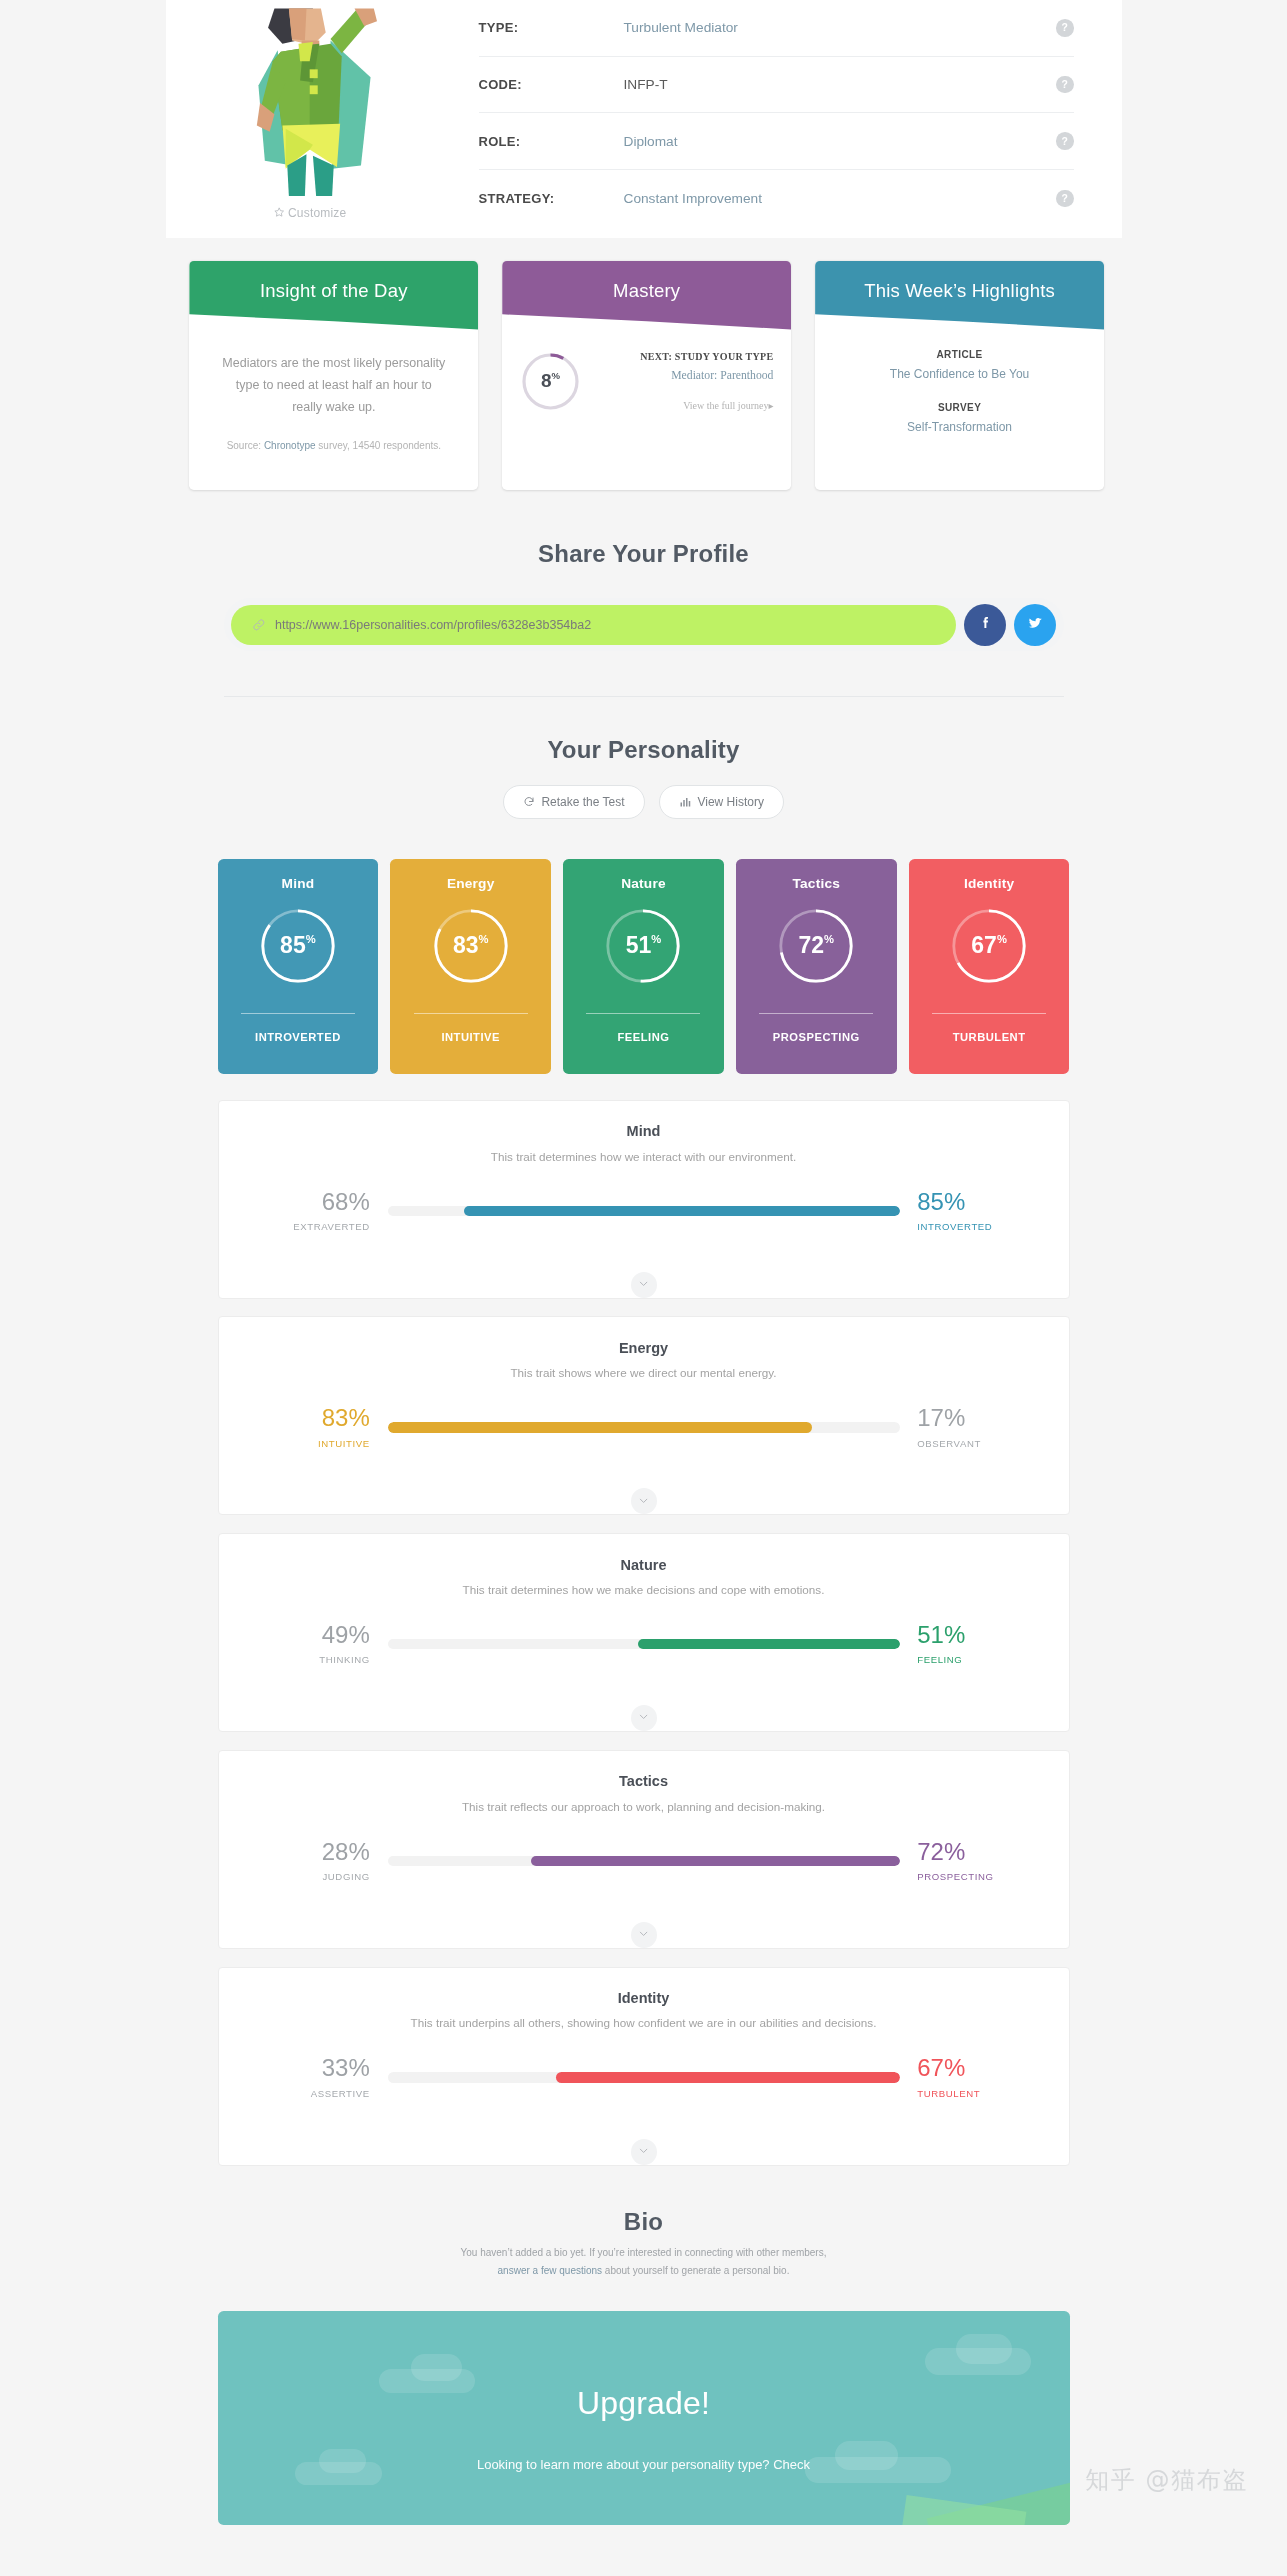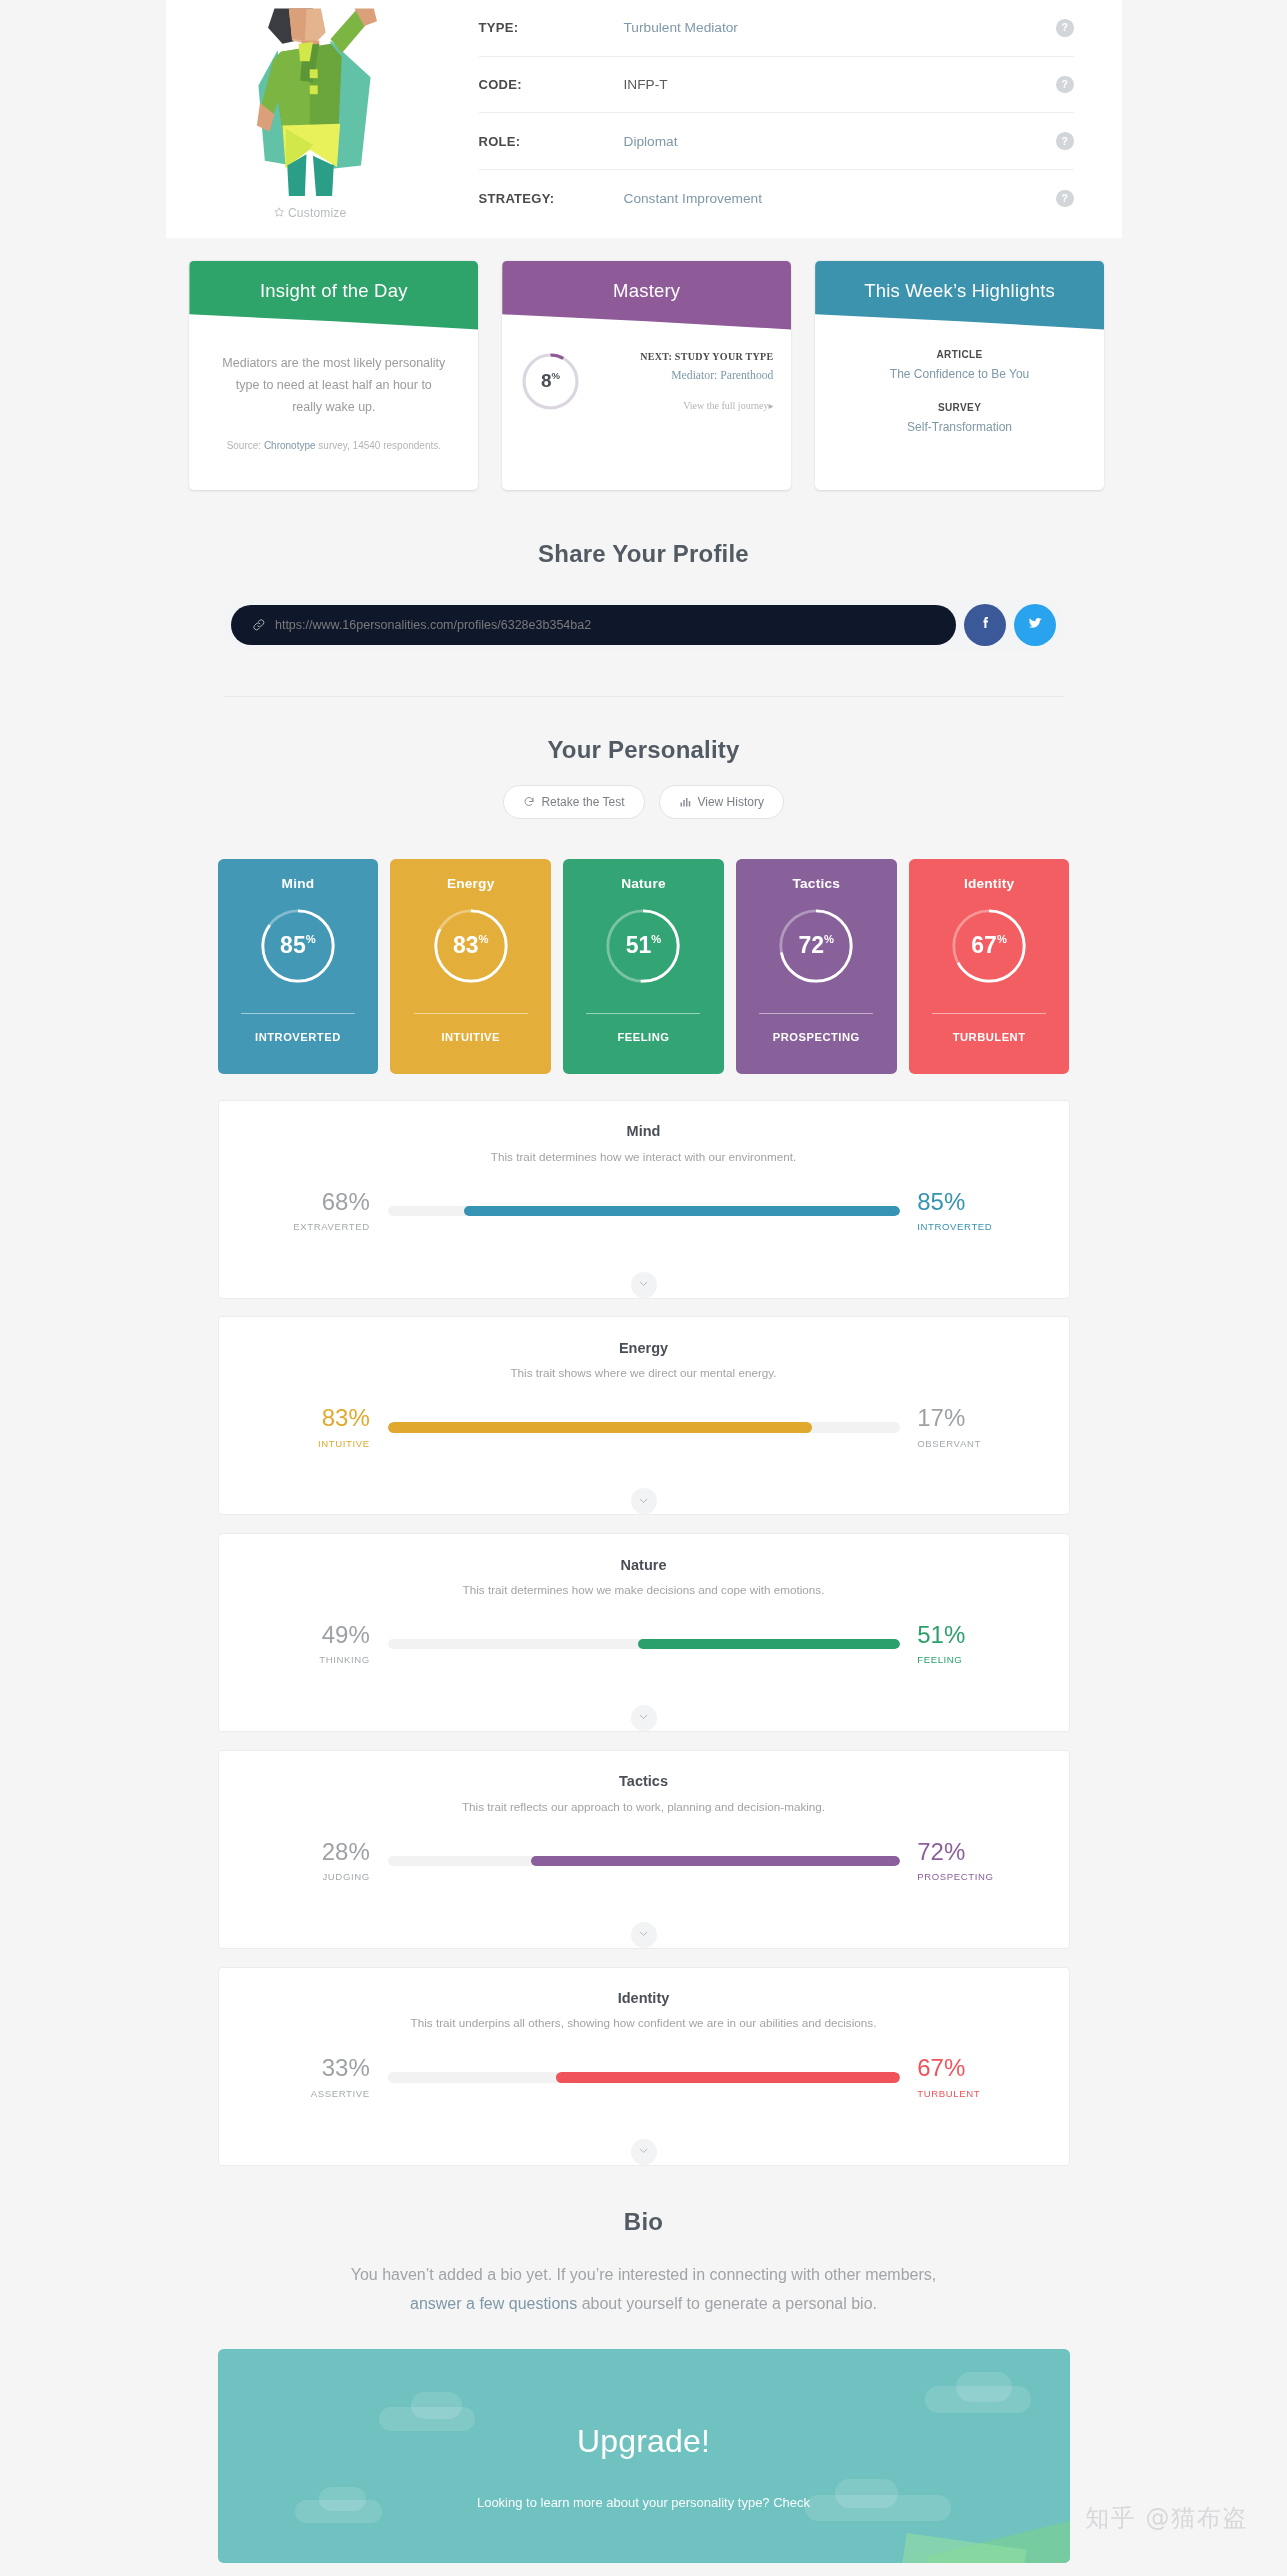--- a/index.html
+++ b/index.html
@@ -149,21 +149,21 @@
     background: #f3f4f5;
     border-radius: 27px;
     height: 53px;
     display: flex; align-items: center;
     padding: 0 7.2px 0 0;
     position: relative;
   }
   .share-input {
     flex: 1;
     height: 40px;
-    background: #0f172a;
+    background: #bef264;
     border-radius: 21px;
     margin-left: 7.2px;
     display: flex; align-items: center;
     padding: 0 21px;
     gap: 9.6px;
     border: none;
   }
   .link-ico { width: 13.7px; height: 13.7px; flex: 0 0 13.7px; }
   .share-url { font-size: 12.5px; color: #7a7a7a; white-space: nowrap; }
   .sbtn {
@@ -251,22 +251,22 @@
     position: absolute; left: 50%; bottom: 0px; transform: translateX(-50%);
     width: 26px; height: 26px; border-radius: 50%;
     background: #f2f3f4;
     display: flex; align-items: center; justify-content: center;
     cursor: pointer;
   }
 
   
   .bio-sec { margin-top: 42px; }
   .bio-text {
-    text-align: center; font-size: 16px; color: #a0a4a8;
-    margin-top: 24px; line-height: 1.85;
+    text-align: center; font-size: 10px; color: #a0a4a8;
+    margin-top: 8px; line-height: 1.85;
   }
   .bio-text a { color: #7e98a8; text-decoration: none; }
 
   
   .upgrade {
     width: 852px; margin: 30.5px auto 0;
     background: #6fc2bf;
     border-radius: 5.6px;
     height: 214px;
     position: relative;

